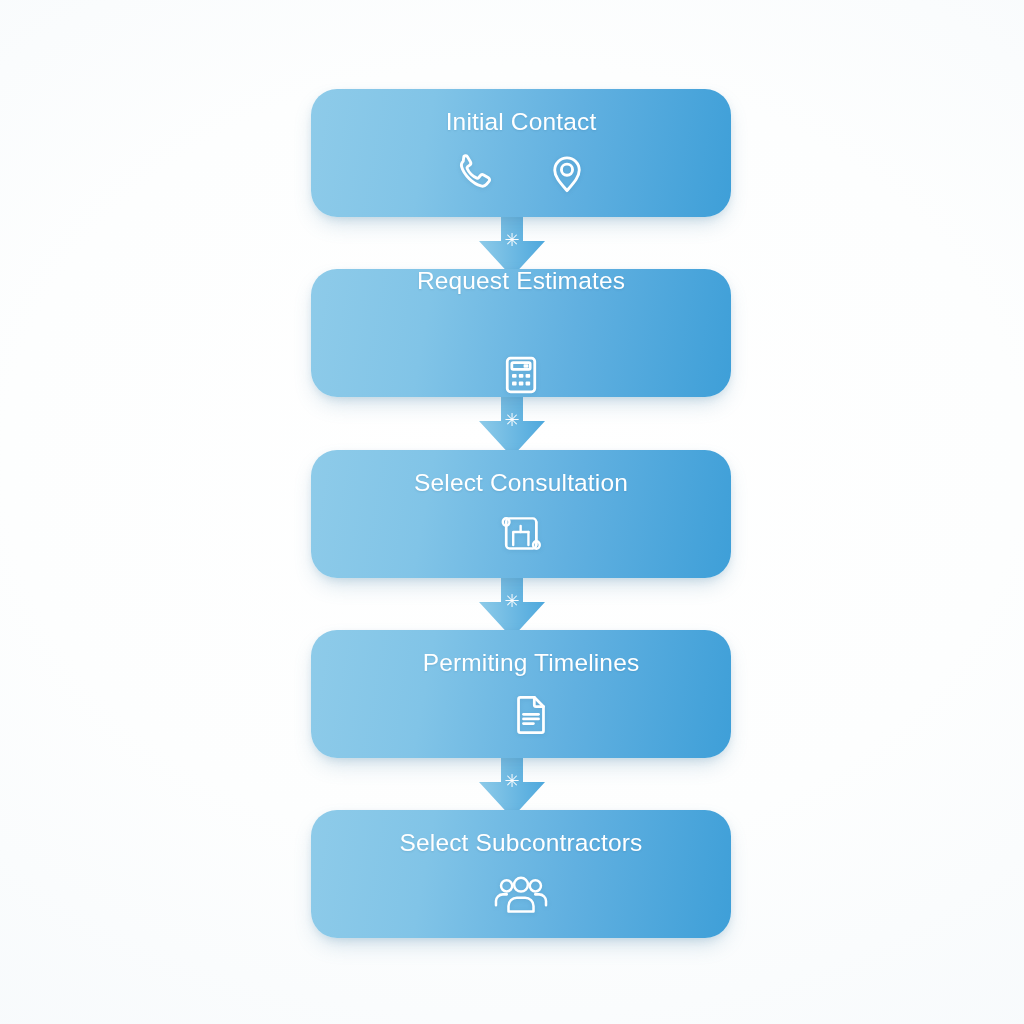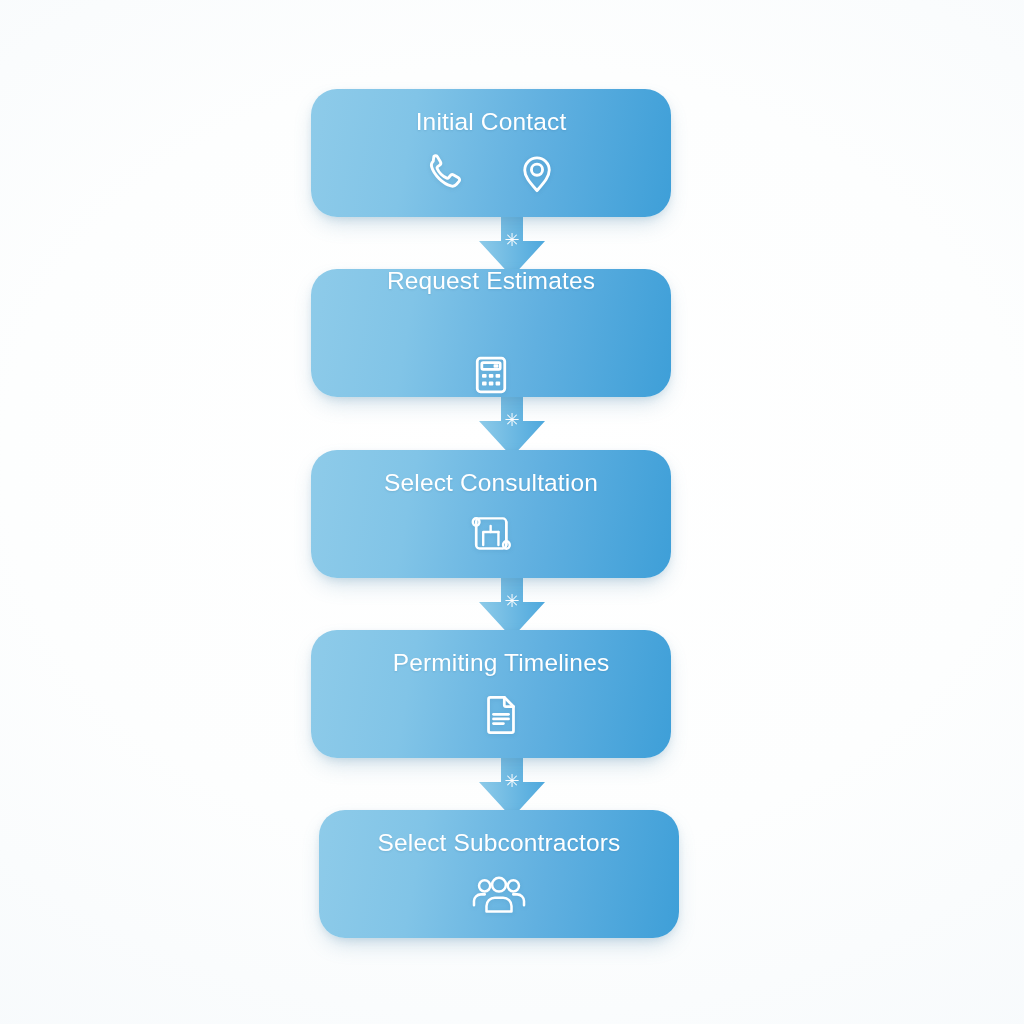--- a/index.html
+++ b/index.html
@@ -23,21 +23,21 @@
     left: 0;
     top: 0;
     width: 1024px;
     height: 1024px;
   }
 
   
   .step {
     position: absolute;
     left: 311px;
-    width: 360px;
+    width: 420px;
     height: 128px;
     border-radius: 26px;
     background: linear-gradient(100deg, #8ecbe9 0%, #81c4e7 28%, #61b0e0 62%, #3e9fd8 100%);
     box-shadow:
       0 10px 22px -6px rgba(84, 140, 175, 0.32),
       0 3px 8px -2px rgba(84, 140, 175, 0.20);
     display: flex;
     flex-direction: column;
     align-items: center;
     justify-content: center;
@@ -107,21 +107,21 @@
 
   
   .step-0      { top: 89px;  }
   .conn-0      { top: 211px; }
   .step-1      { top: 269px; gap: 44px; }
   .conn-1      { top: 391px; }
   .step-2      { top: 450px; }
   .conn-2      { top: 572px; }
   .step-3      { top: 630px; padding-left: 20px; }
   .conn-3      { top: 752px; }
-  .step-4      { top: 810px; margin-left: 8px; }
+  .step-4      { top: 810px; }
 </style>
 </head>
 <body>
 
 <div id="flow-root">
 
   <div class="step step-0">
     <div class="step-label">Initial Contact</div>
     <div class="step-icons">
       <span class="step-icon">

